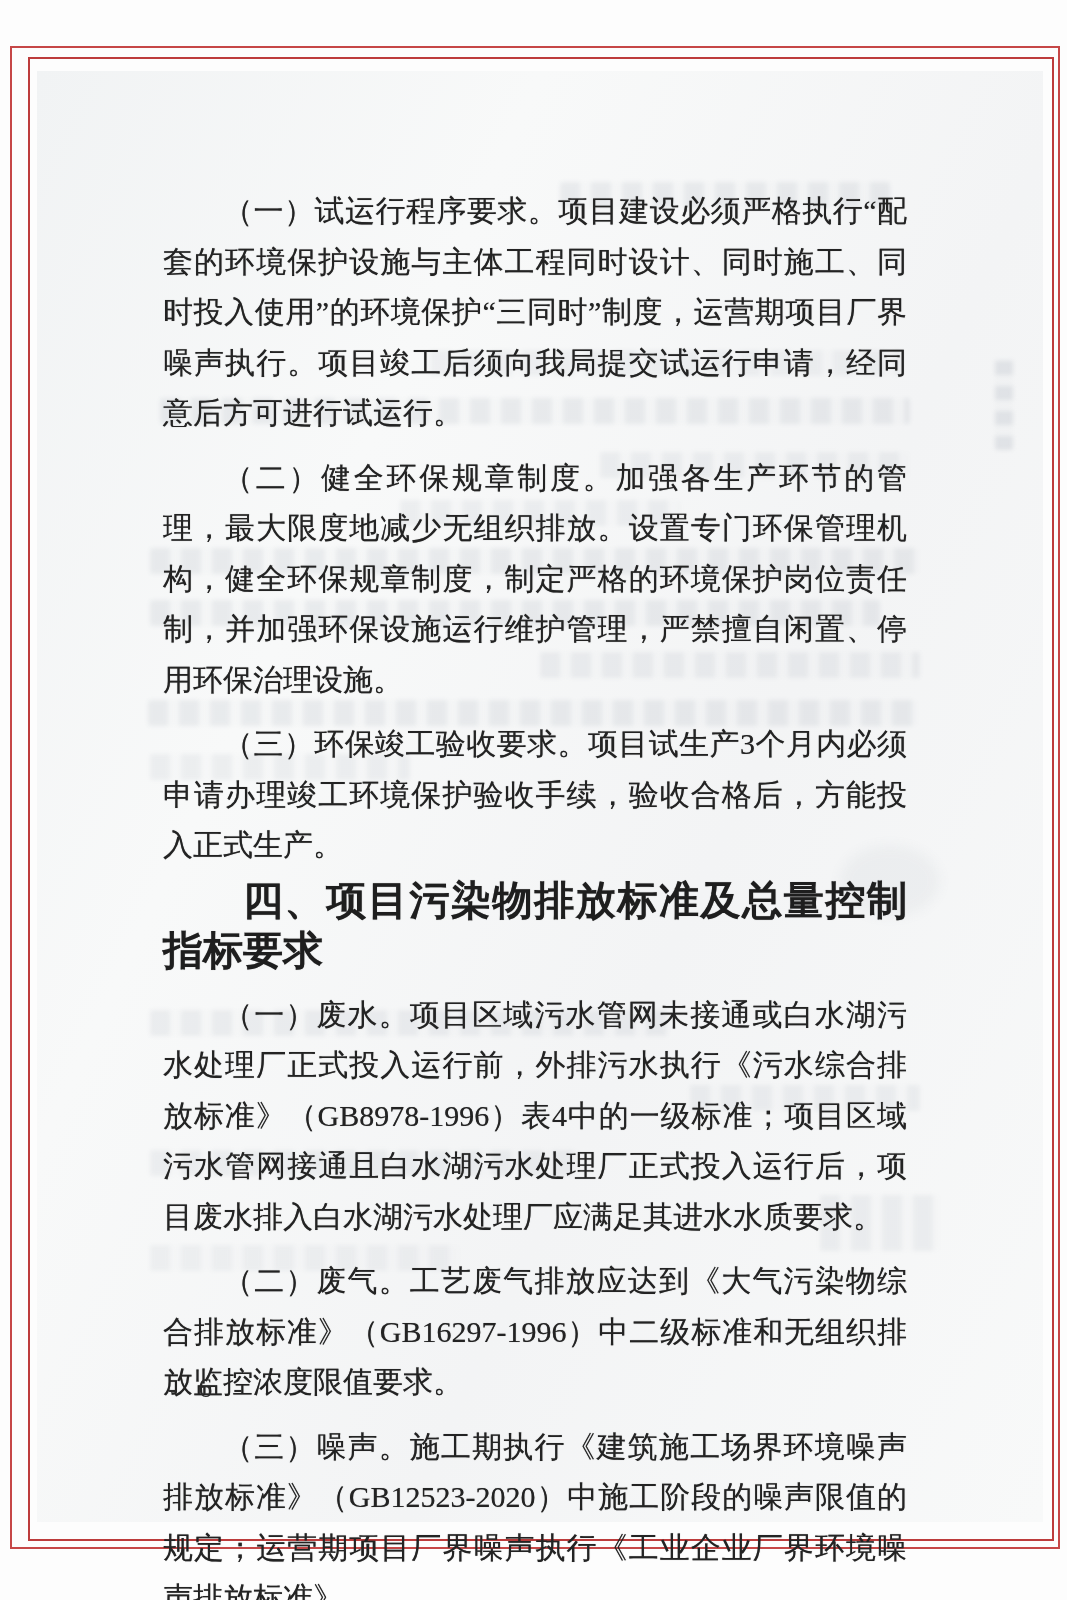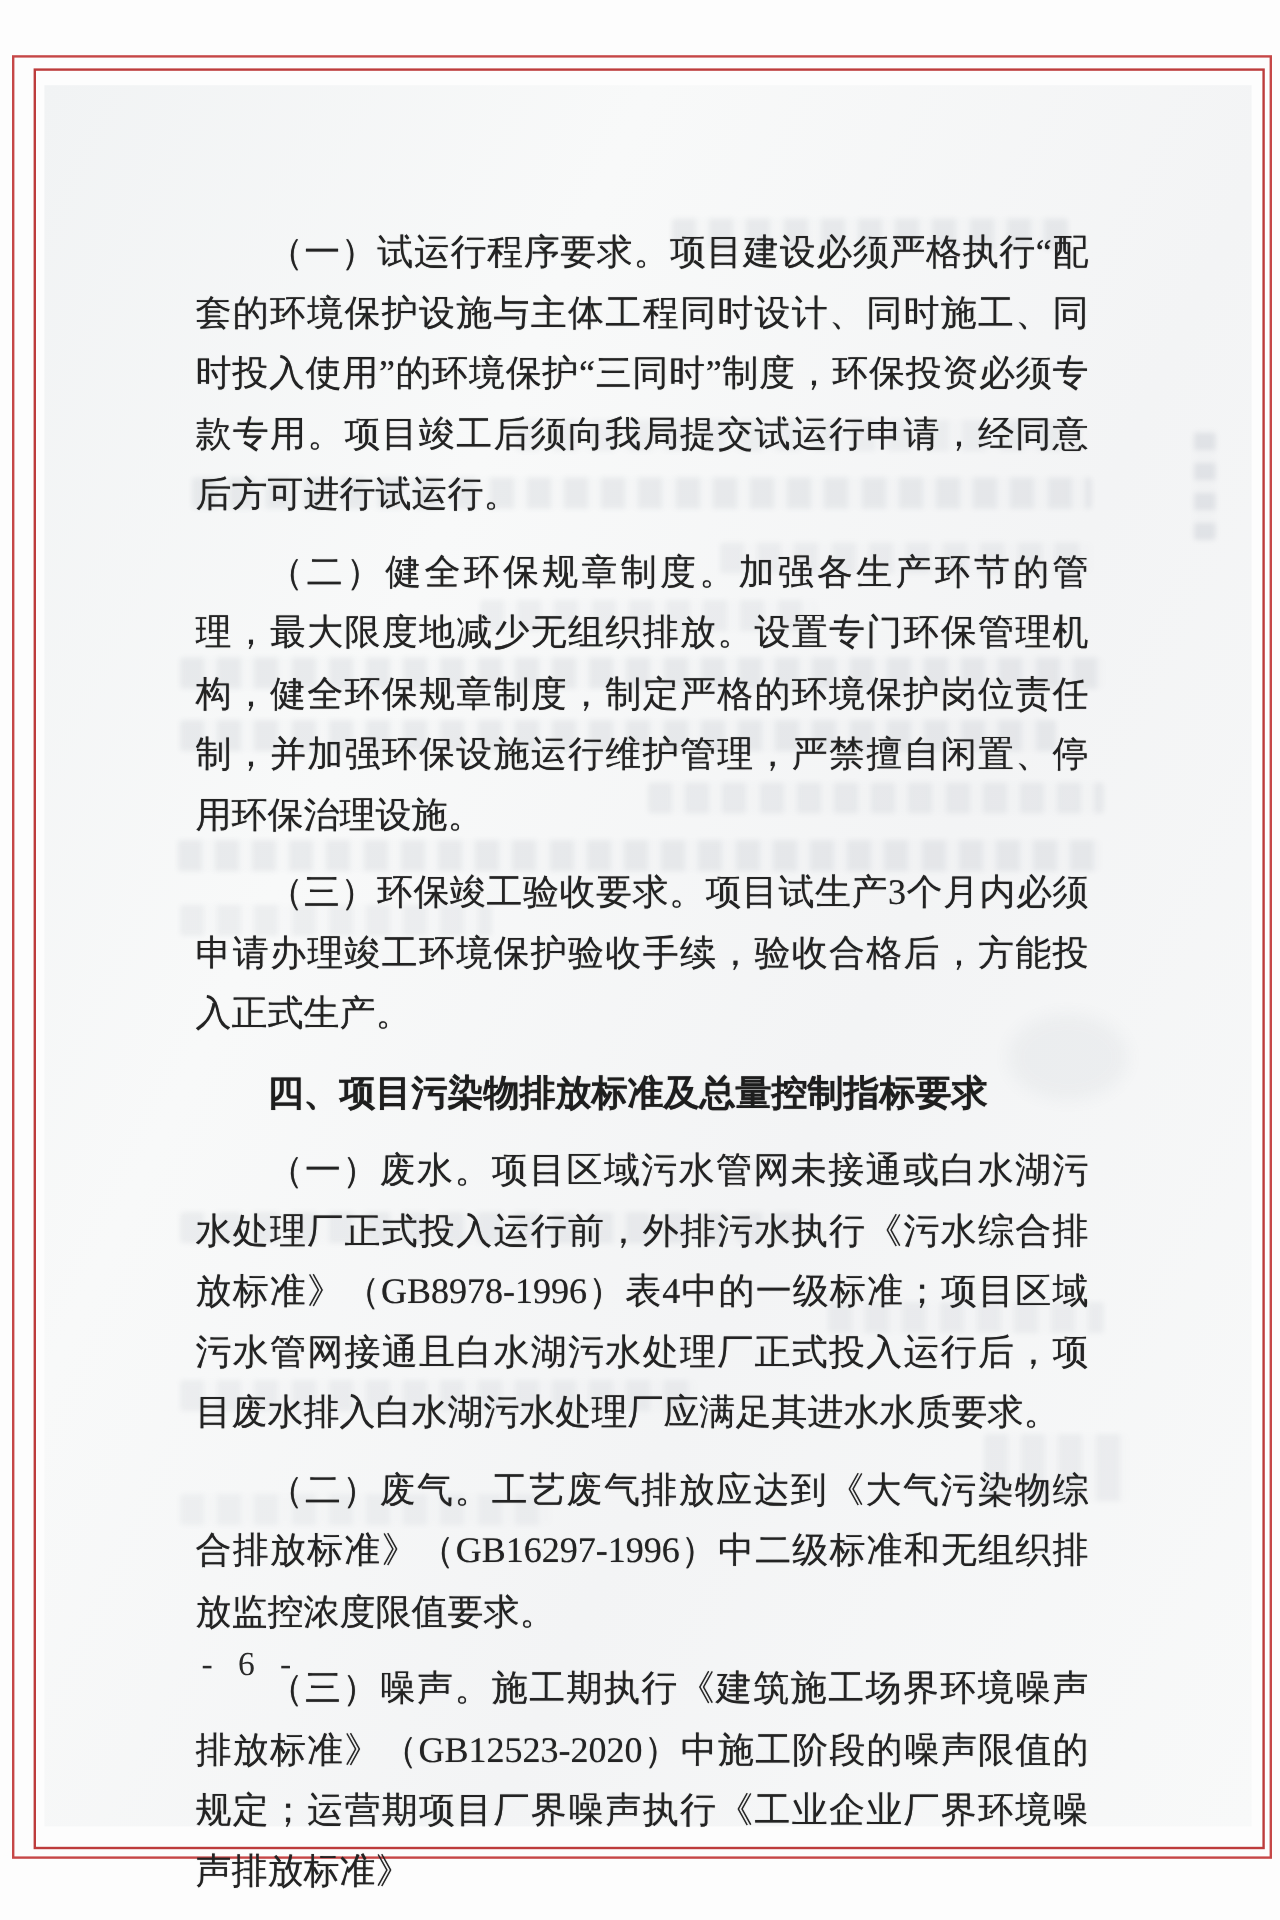--- a/index.html
+++ b/index.html
@@ -43,25 +43,25 @@
     text-justify: inter-ideograph;
     text-shadow: 0 0 0.7px rgba(35,35,35,0.65);
   }
   .para {
     margin: 14px 0 0 0;
     text-indent: 2em;
   }
   .para.first { margin-top: 0; }
   .plabel { font-weight: normal; }
   .heading {
-    margin: 16px 0 0 0;
+    margin: 4px 0 0 0;
     text-indent: 2em;
     font-family: "Liberation Sans", "DejaVu Sans", sans-serif;
     font-weight: 700;
-    font-size: 30px;
+    font-size: 40px;
     line-height: 50.5px;
     color: #1e1e1e;
   }
   .page-number {
     position: absolute;
     left: 168px; top: 1372px;
     font-size: 28px;
     letter-spacing: 7px;
     color: #2a2a2a;
   }
@@ -128,21 +128,21 @@
   <div class="smudge s12"></div>
   <div class="smudge s13"></div>
   <div class="smudge s14"></div>
   <div class="smudge s15"></div>
   <div class="smudge s16"></div>
   <div class="smudge vertical s17"></div>
 
   <div class="content">
 
     <p class="para first">
-      <span class="plabel">（一）试运行程序要求。</span><span>项目建设必须严格执行“配套的环境保护设施与主体工程同时设计、同时施工、同时投入使用”的环境保护“三同时”制度，环保投资必须专款专用。项目竣工后须向我局提交试运行申请，经同意后方可进行试运行。</span>
+      <span class="plabel">（一）试运行程序要求。</span><span>项目建设必须严格执行“配套的环境保护设施与主体工程同时设计、同时施工、同时投入使用”的环境保护“三同时”制度，运营期项目厂界噪声执行。项目竣工后须向我局提交试运行申请，经同意后方可进行试运行。</span>
     </p>
 
     <p class="para">
       <span class="plabel">（二）健全环保规章制度。</span><span>加强各生产环节的管理，最大限度地减少无组织排放。设置专门环保管理机构，健全环保规章制度，制定严格的环境保护岗位责任制，并加强环保设施运行维护管理，严禁擅自闲置、停用环保治理设施。</span>
     </p>
 
     <p class="para">
       <span class="plabel">（三）环保竣工验收要求。</span><span>项目试生产3个月内必须申请办理竣工环境保护验收手续，验收合格后，方能投入正式生产。</span>
     </p>
 

